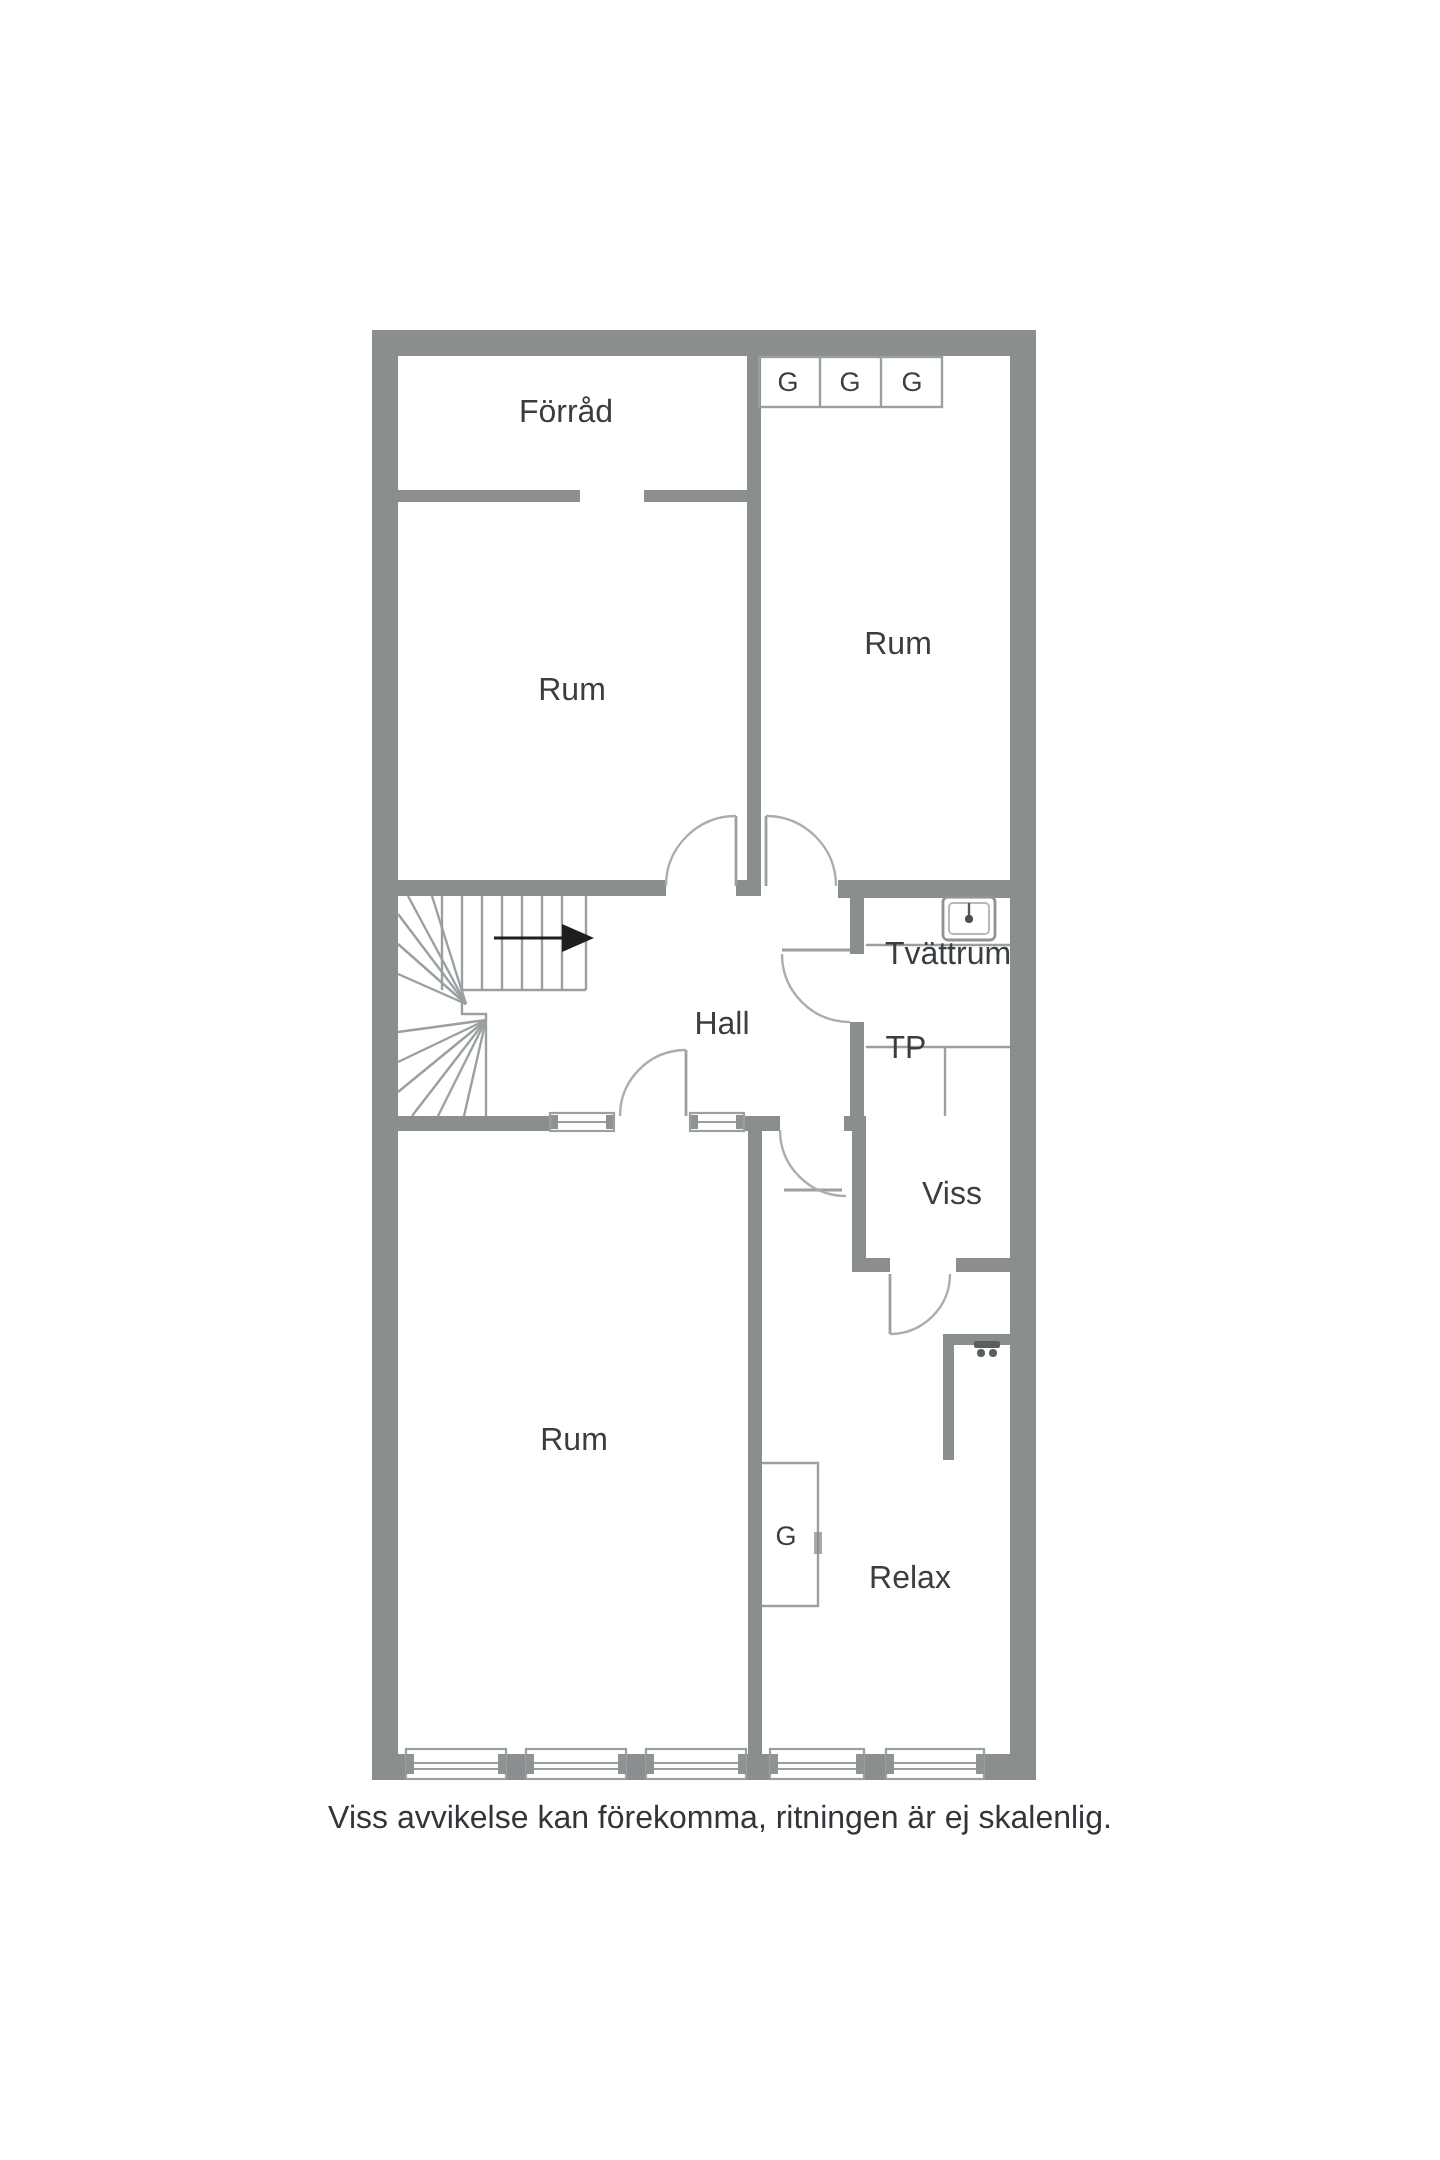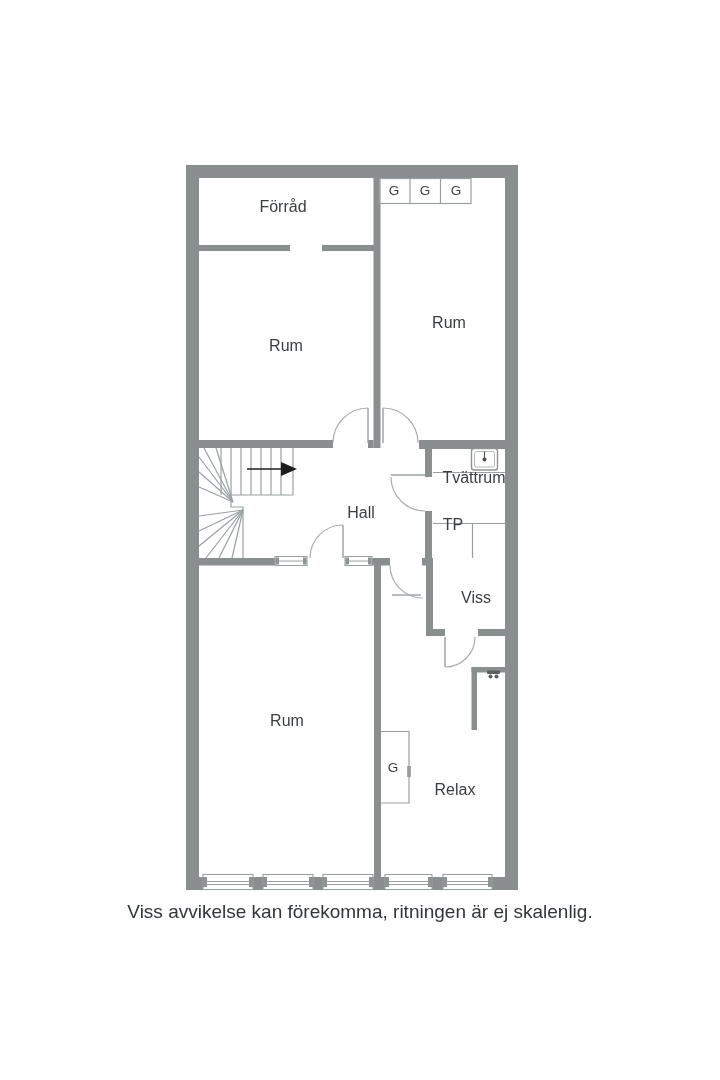--- a/index.html
+++ b/index.html
@@ -23,21 +23,21 @@
   .winframe{fill:#ffffff;stroke:var(--line);stroke-width:1.1;}
   .winline{stroke:var(--line);stroke-width:1;}
   .wincap{fill:#8f9394;}
   .lbl{
     position:absolute;transform:translate(-50%,-50%);
     font-size:16px;color:var(--text);white-space:nowrap;line-height:1;
   }
   .lbl.small{font-size:13.5px;}
   .caption{
     position:absolute;top:901px;left:50%;transform:translateX(-50%);
-    font-size:19px;color:#32363a;white-space:nowrap;
+    font-size:16px;color:#32363a;white-space:nowrap;
   }
 </style>
 </head>
 <body>
 
 <div class="page">
 
   <svg width="720" height="1080" viewBox="0 0 720 1080">
 
     <g>

